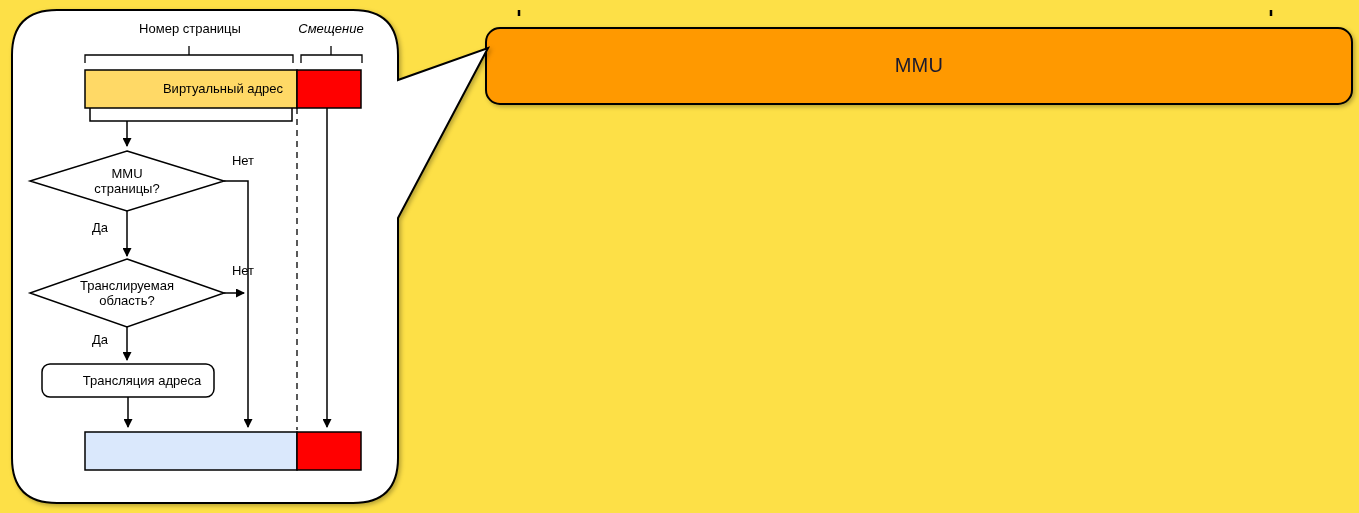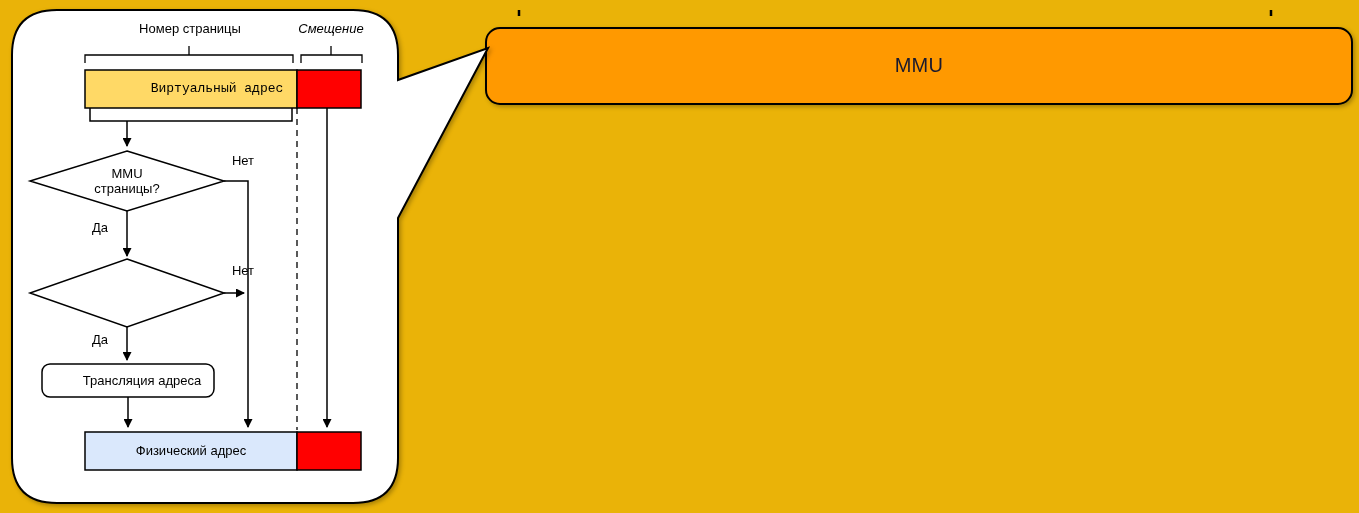--- a/index.html
+++ b/index.html
@@ -1,21 +1,21 @@
 <!DOCTYPE html>
 <html><head>
 <meta charset="utf-8">
 <style>
   * { margin: 0; padding: 0; box-sizing: border-box; }
   html, body { background: #ffffff; font-family: "Liberation Sans", sans-serif; }
   .canvas {
     position: relative;
     width: 1359px;
     height: 513px;
-    background: #eab308;
+    background: #fde047;
     overflow: hidden;
   }
   .layer { position: absolute; left: 0; top: 0; }
   .lbl {
     position: absolute;
     display: flex;
     align-items: center;
     justify-content: center;
     text-align: center;
     font-size: 13px;
@@ -80,35 +80,38 @@
     <path d="M 128 397 V 427" fill="none" stroke="#000000" stroke-width="1.5" marker-end="url(#arr)"></path>
 
     <rect x="85" y="432" width="212" height="38" stroke="#000000" stroke-width="1.5" fill="#DAE8FC"></rect>
     <rect x="297" y="432" width="64" height="38" stroke="#000000" stroke-width="1.5" fill="#FF0000"></rect>
   </svg>
 
   <div class="lbl" style="left:105px; top:20px; width:170px; height:18px;">Номер страницы</div>
 
   <div class="lbl" style="left:283px; top:20px; width:96px; height:18px;font-style:italic;">Смещение</div>
 
-  <div class="lbl" style="left:91px; top:70px; width:252px; height:38px;font-family:Liberation Mono, monospace;">Виртуальный адрес</div>
+  <div class="lbl" style="left:97px; top:70px; width:252px; height:38px;">Виртуальный адрес</div>
 
   <div class="lbl two-line" style="left:47px; top:165px; width:160px; height:32px;">
     <span>MMU</span>
     <span>страницы?</span>
   </div>
 
   <div class="lbl" style="left:221px; top:153px; width:44px; height:16px;">Нет</div>
 
   <div class="lbl" style="left:80px; top:220px; width:40px; height:16px;">Да</div>
 
+  <div class="lbl two-line" style="left:37px; top:277px; width:180px; height:32px;">
+    <span>Транслируемая</span>
+    <span>область?</span>
+  </div>
 
   <div class="lbl" style="left:221px; top:263px; width:44px; height:16px;">Нет</div>
 
   <div class="lbl" style="left:80px; top:332px; width:40px; height:16px;">Да</div>
 
   <div class="lbl" style="left:42px; top:364px; width:200px; height:33px;">Трансляция адреса</div>
 
-  <div class="lbl" style="left:85px; top:432px; width:212px; height:38px;">Физический адрес</div>
 
   <div class="lbl mmu-title" style="left:486px; top:28px; width:866px; height:76px;">MMU</div>
 
 </div>
 
 </body></html>

